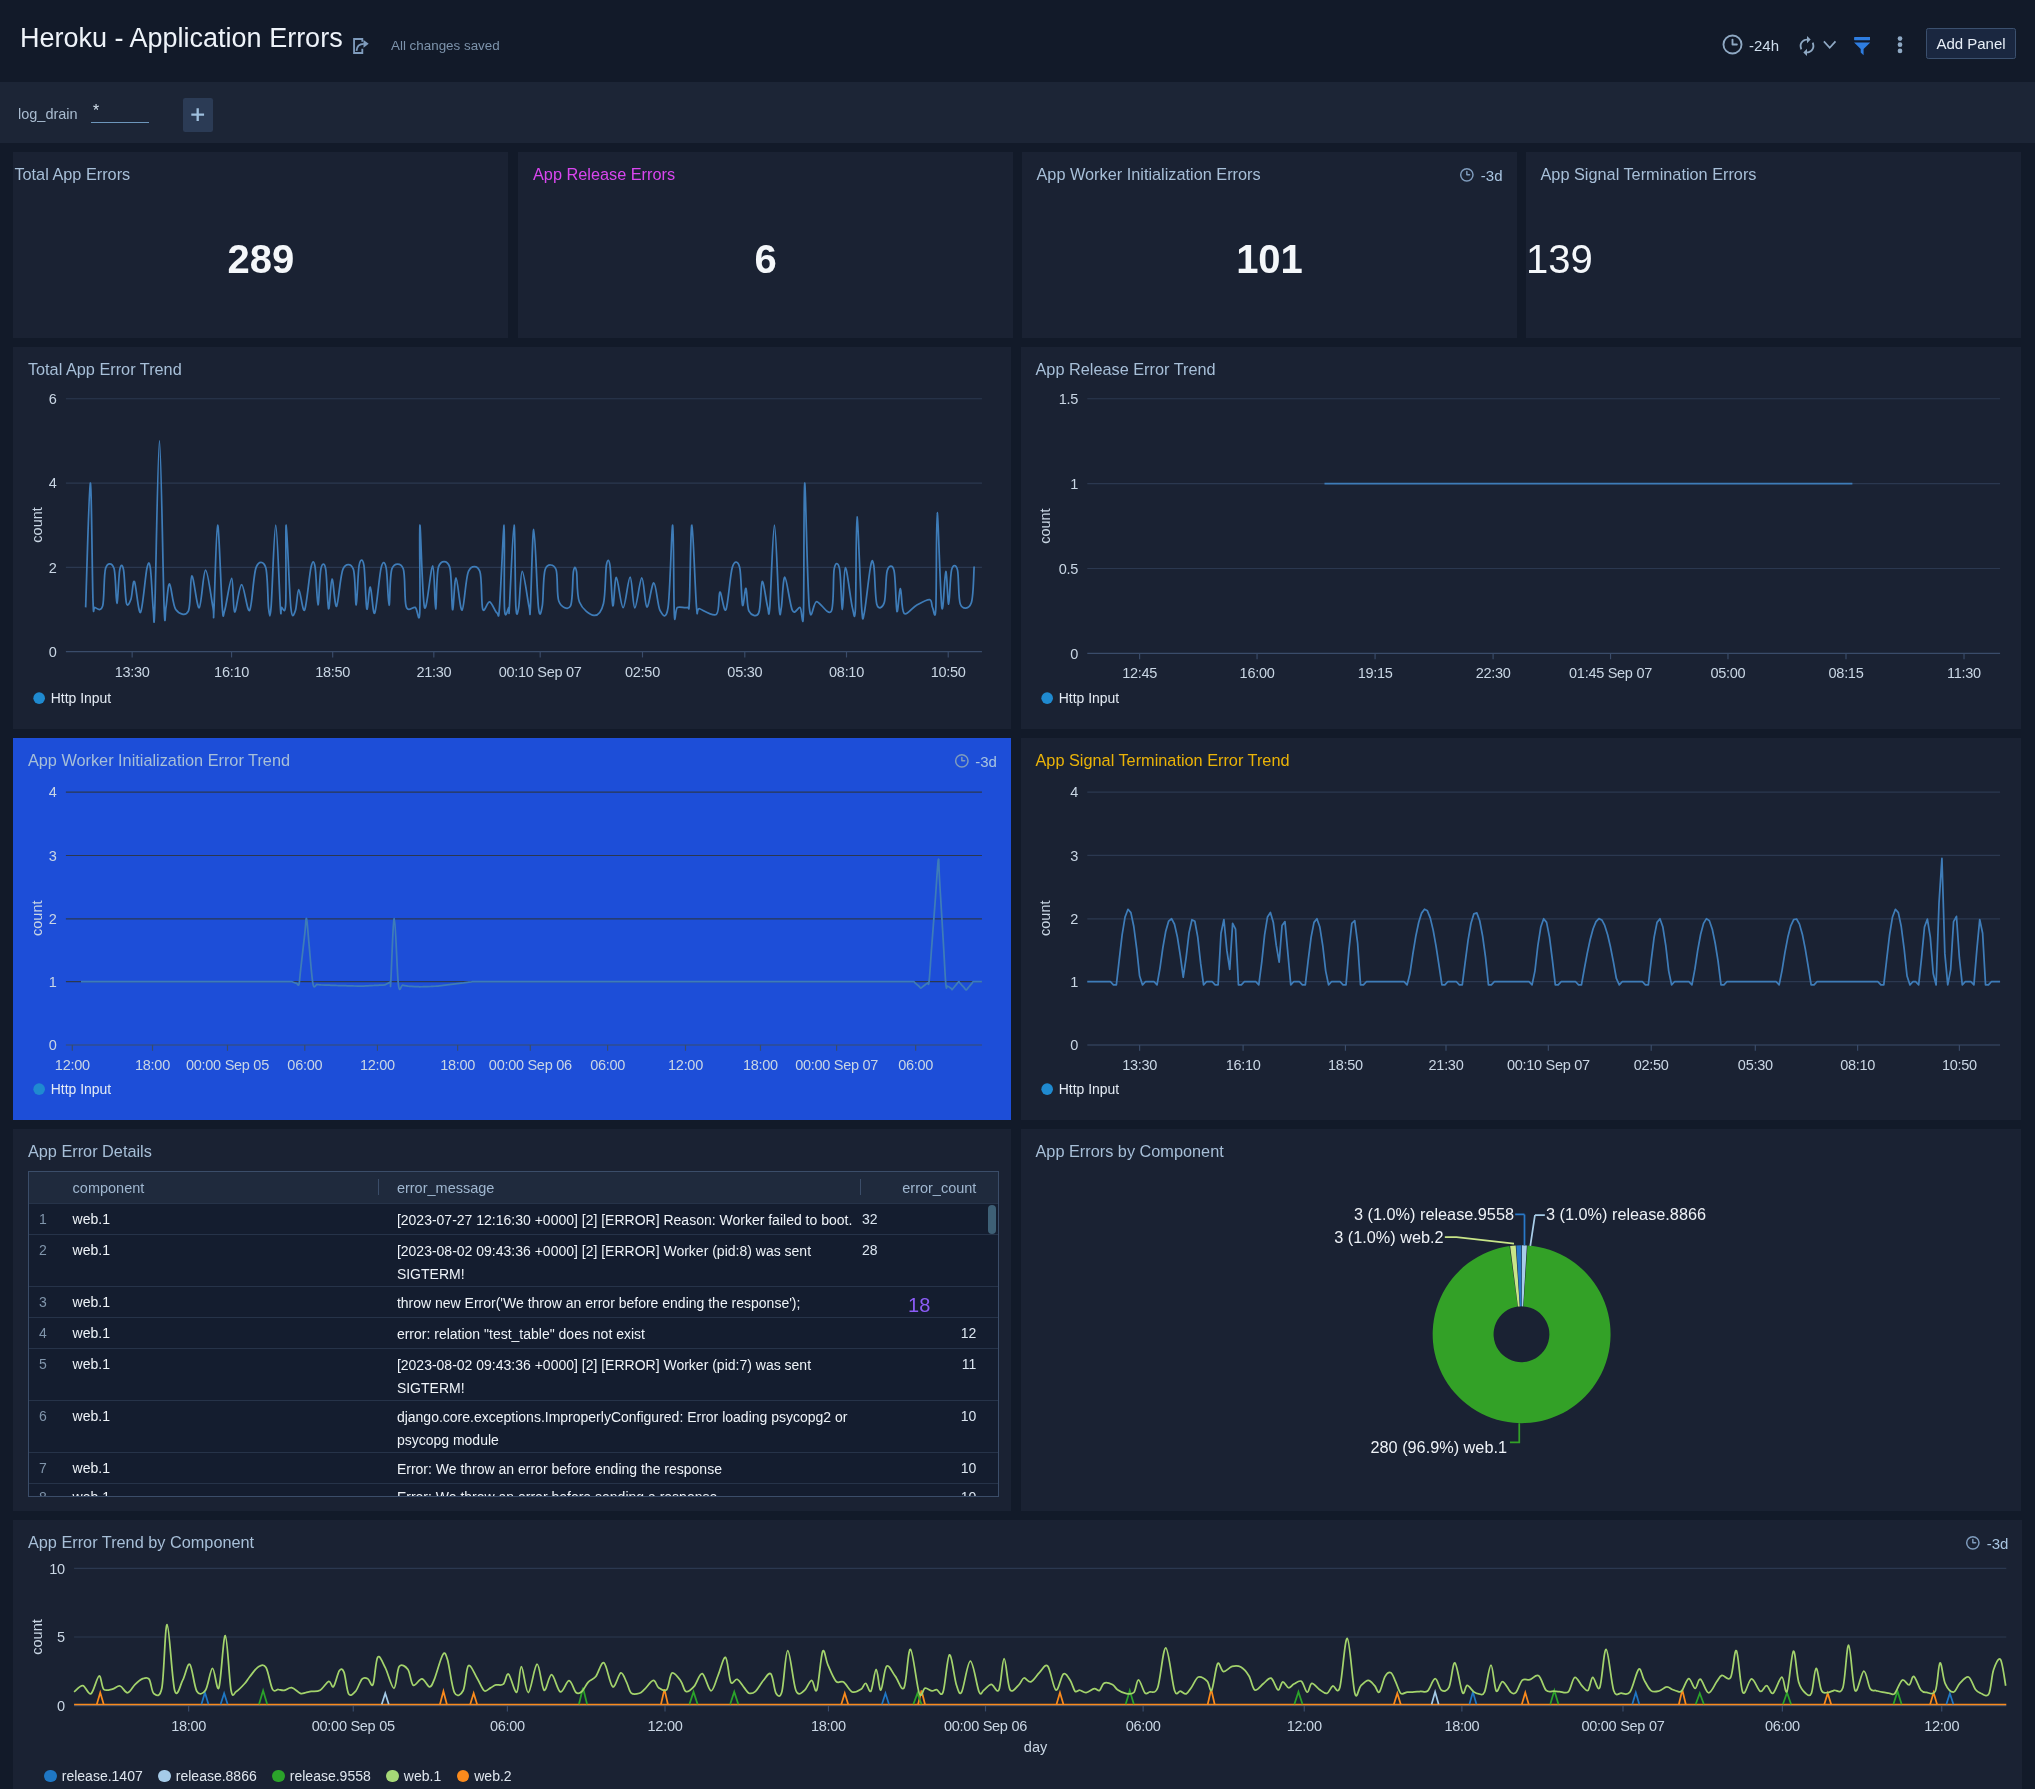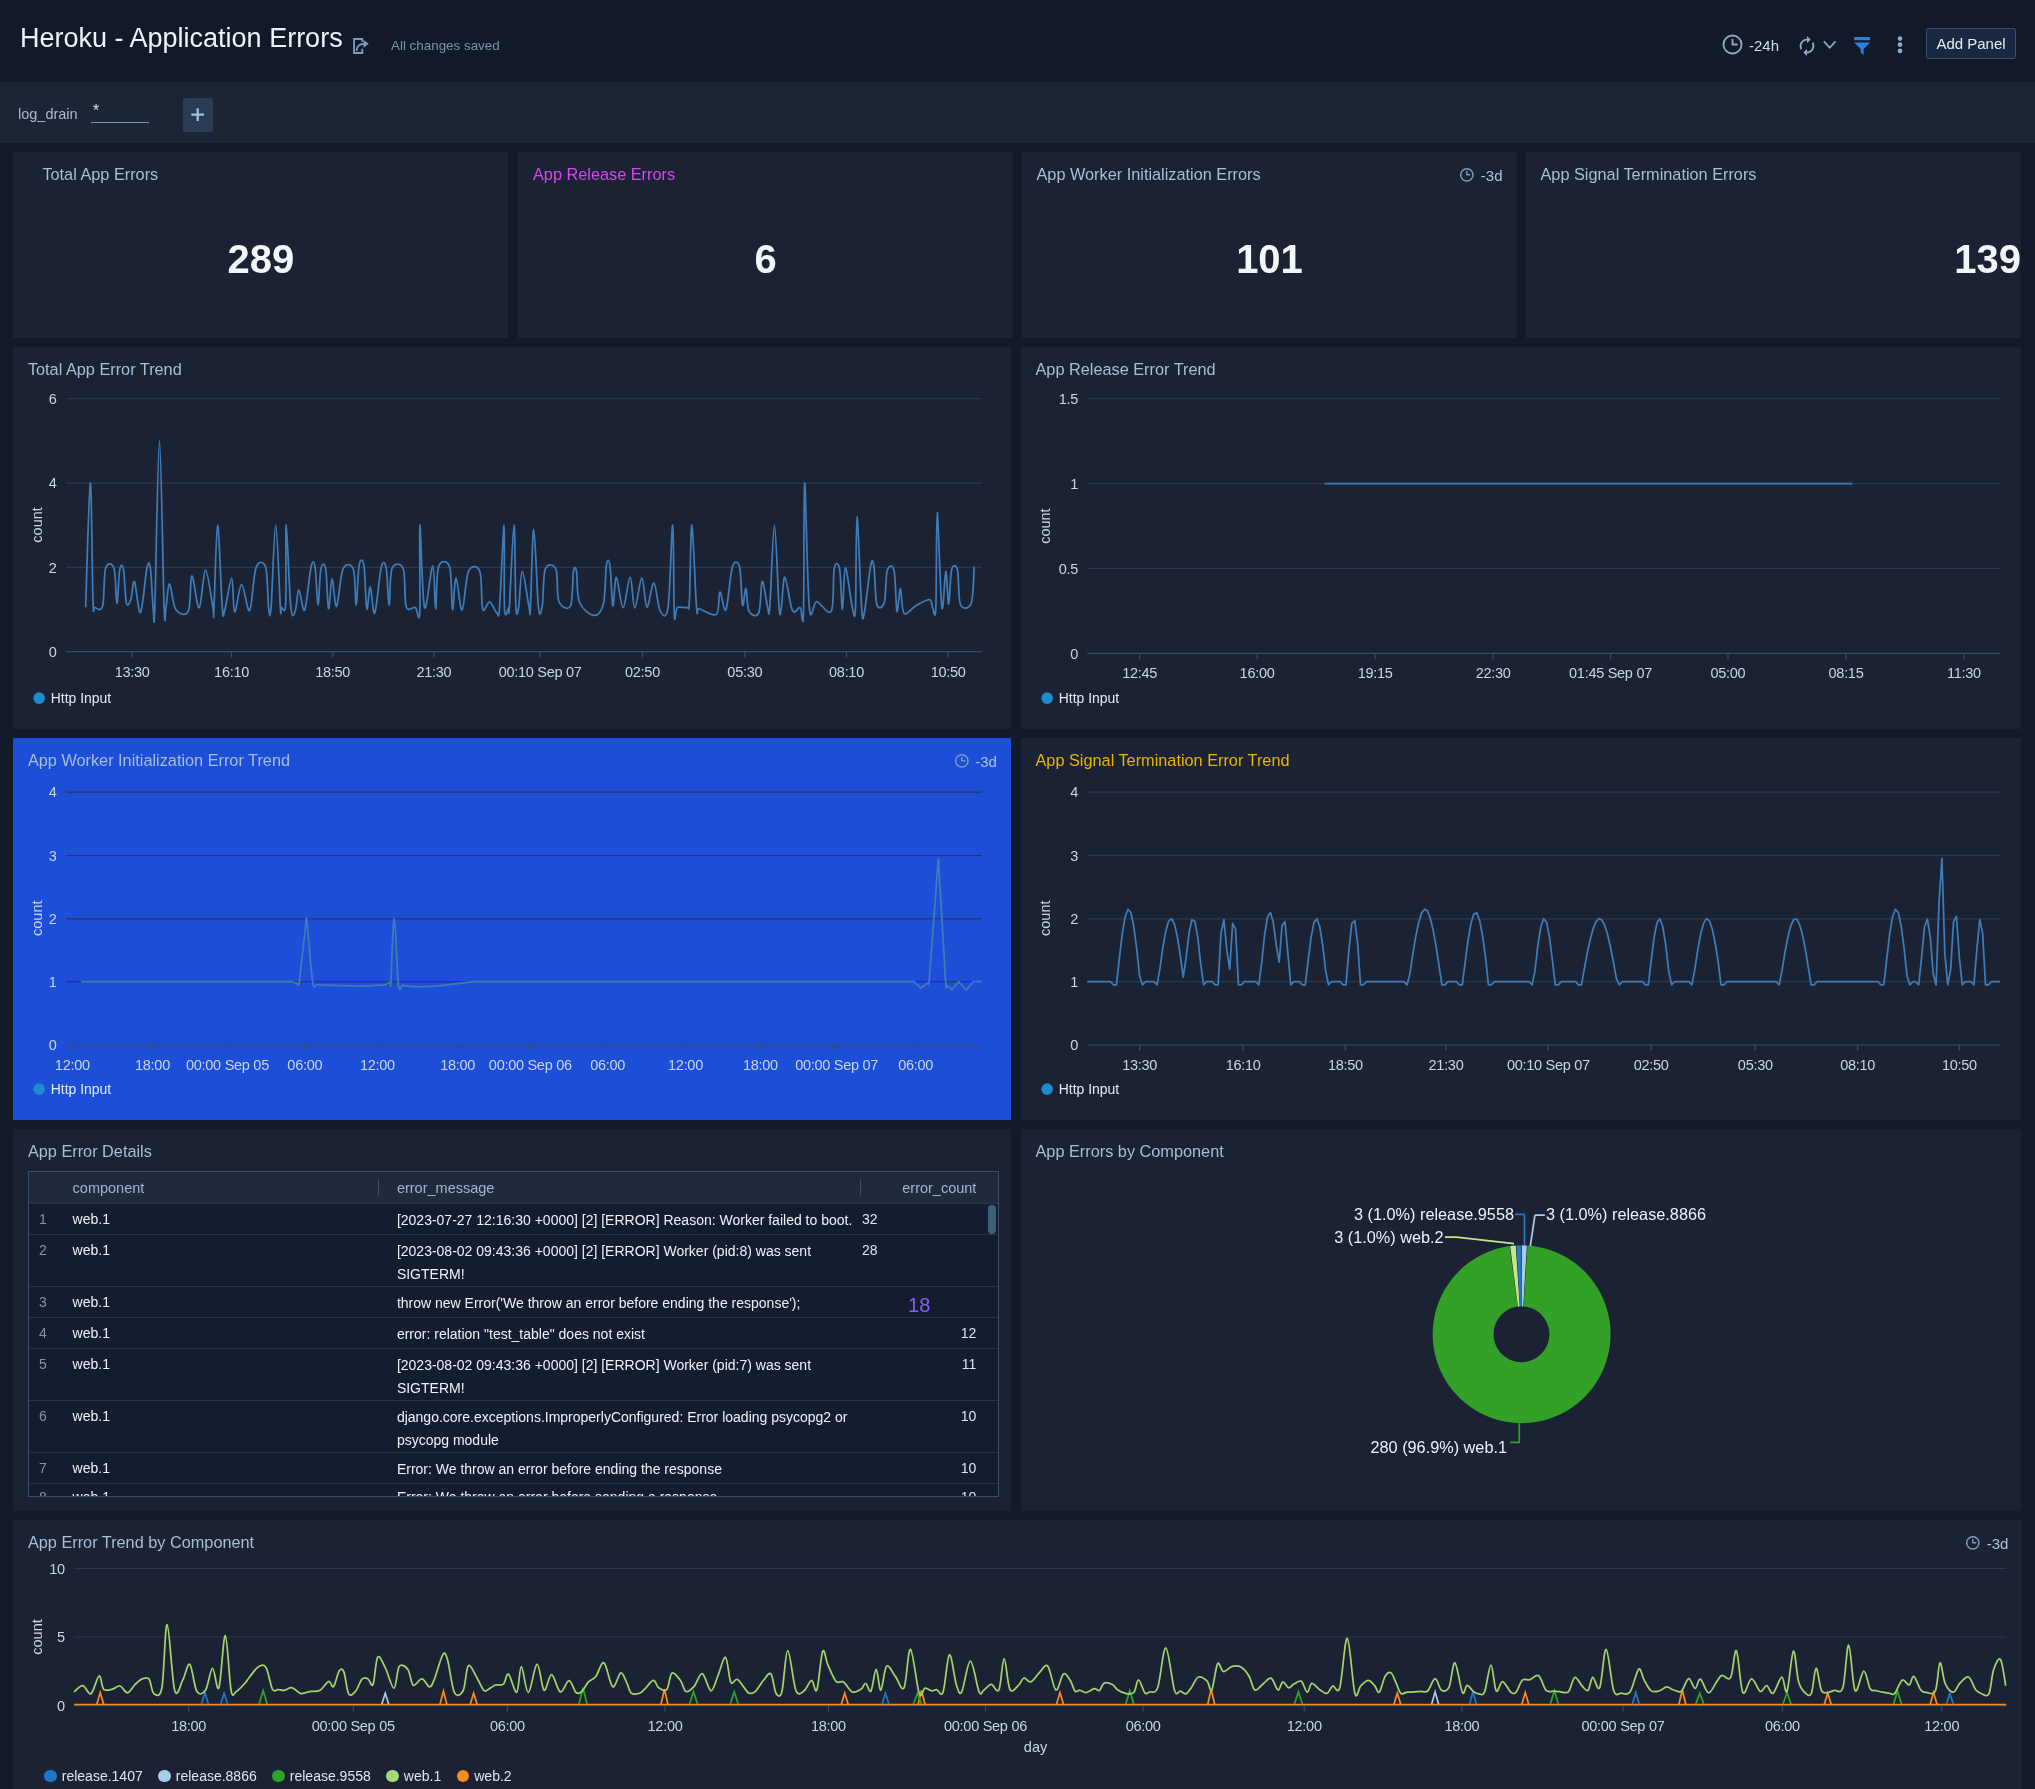--- a/index.html
+++ b/index.html
@@ -39,41 +39,41 @@
 <div style="position:absolute;left:18px;top:24.4px;font-size:14.5px;color:#a9bcd0">log_drain</div>
 <div style="position:absolute;left:93px;top:20.4px;font-size:15.7px;color:#d5e2ee">*</div>
 <div style="position:absolute;left:91px;top:40px;width:58px;border-bottom:1.7px solid #6d96bb"></div>
 <div style="position:absolute;left:183px;top:15.7px;width:30px;height:34px;background:#2b3b55;border-radius:2.3px;display:flex;align-items:center;justify-content:center">
       <svg width="17.4" height="17.4" viewBox="0 0 30 30">
         <path d="M15 4 V26 M4 15 H26" stroke="#9fc0de" stroke-width="4"></path>
       </svg>
     </div>
 </div>
 <div style="position:absolute;left:13.4px;top:152px;width:495px;height:186px;background:#1a2233">
-    <div style="position:absolute;left:29px;top:12.8px;font-size:16.3px;color:#a7bfd8;white-space:nowrap">Total App Errors</div>
+    <div style="position:absolute;left:1px;top:12.8px;font-size:16.3px;color:#a7bfd8;white-space:nowrap">Total App Errors</div>
     <div style="position:absolute;left:0;top:85px;width:495px;text-align:center;font-size:40px;font-weight:700;color:#f4f7fa">289</div>
   </div>
 <div style="position:absolute;left:518px;top:152px;width:495px;height:186px;background:#1a2233">
     <div style="position:absolute;left:15px;top:12.8px;font-size:16.3px;color:#d946ef;white-space:nowrap">App Release Errors</div>
     <div style="position:absolute;left:0;top:85px;width:495px;text-align:center;font-size:40px;font-weight:700;color:#f4f7fa">6</div>
   </div>
 <div style="position:absolute;left:1022px;top:152px;width:495px;height:186px;background:#1a2233">
     <div style="position:absolute;left:14.5px;top:12.8px;font-size:16.3px;color:#a7bfd8;white-space:nowrap">App Worker Initialization Errors</div>
     <div style="position:absolute;top:14.5px;right:14.5px;display:flex;align-items:center;gap:5.8px">
 <svg width="15.7" height="15.7" viewBox="0 0 28 28">
         <circle cx="14" cy="14" r="11" fill="none" stroke="#7f9cbd" stroke-width="2.6"></circle>
         <path d="M14 8 V14 H19" fill="none" stroke="#7f9cbd" stroke-width="2.6" stroke-linecap="round" stroke-linejoin="round"></path>
       </svg>
 <span style="font-size:15px;color:#a8c4e0">-3d</span>
     </div>
     <div style="position:absolute;left:0;top:85px;width:495px;text-align:center;font-size:40px;font-weight:700;color:#f4f7fa">101</div>
   </div>
 <div style="position:absolute;left:1526px;top:152px;width:495px;height:186px;background:#1a2233">
     <div style="position:absolute;left:14.5px;top:12.8px;font-size:16.3px;color:#a7bfd8;white-space:nowrap">App Signal Termination Errors</div>
-    <div style="position:absolute;left:0;top:85px;width:495px;text-align:right;font-size:40px;font-weight:700;color:#f4f7fa">139</div>
+    <div style="position:absolute;left:0;top:85px;width:495px;text-align:left;font-size:40px;font-weight:400;color:#f4f7fa">139</div>
   </div>
 <div style="position:absolute;left:13.4px;top:347px;width:998px;height:382px;background:#1a2233">
     <div style="position:absolute;left:14.5px;top:12.8px;font-size:16.3px;color:#a7bfd8;white-space:nowrap">Total App Error Trend</div>
     <svg width="998" height="382" viewBox="0 0 1717 657" style="position:absolute;left:0;top:0">
       <line x1="91" y1="89" x2="1667" y2="89" stroke="#2b3850" stroke-width="2"></line>
       <text x="75" y="98" text-anchor="end" font-size="25" letter-spacing="-0.5" fill="#c9d6e4">6</text>
       <line x1="91" y1="234" x2="1667" y2="234" stroke="#2b3850" stroke-width="2"></line>
       <text x="75" y="243" text-anchor="end" font-size="25" letter-spacing="-0.5" fill="#c9d6e4">4</text>
       <line x1="91" y1="379" x2="1667" y2="379" stroke="#2b3850" stroke-width="2"></line>
       <text x="75" y="388" text-anchor="end" font-size="25" letter-spacing="-0.5" fill="#c9d6e4">2</text>

